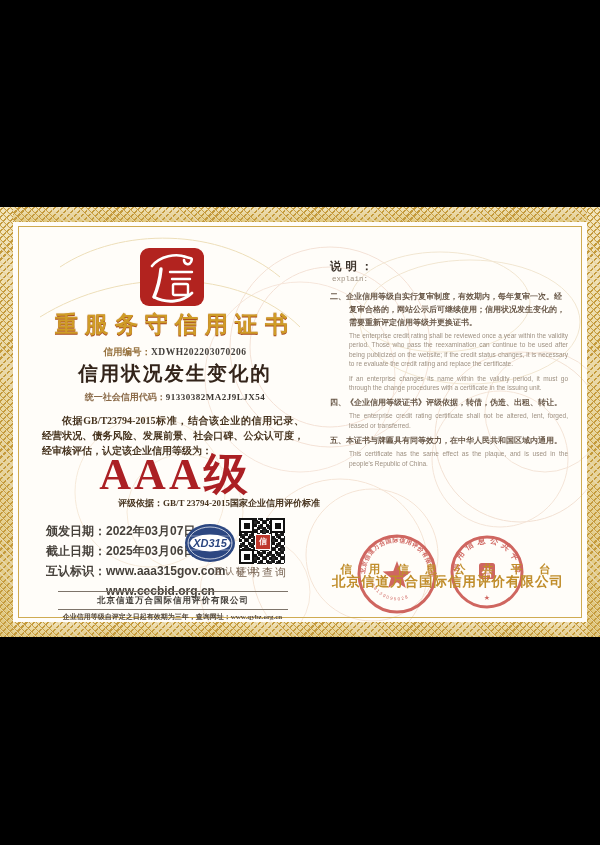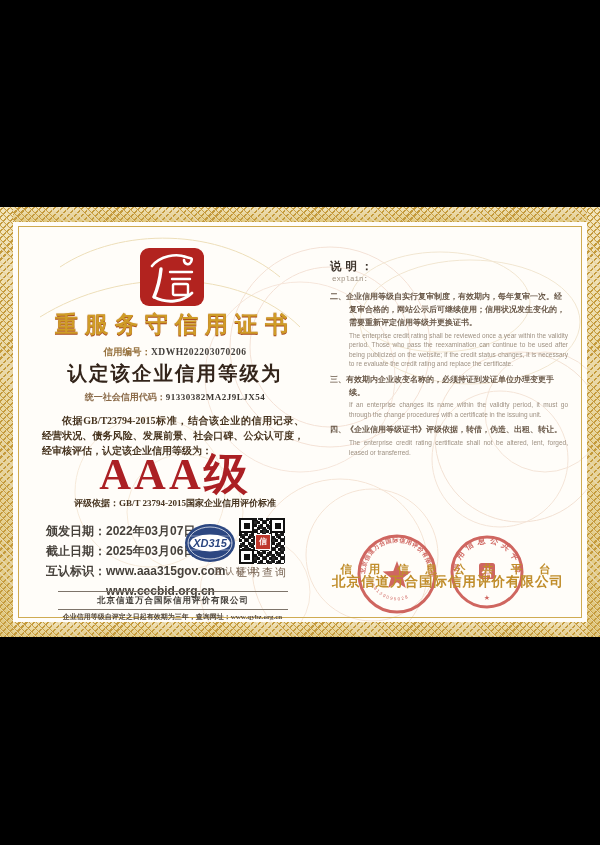--- a/index.html
+++ b/index.html
@@ -27,21 +27,21 @@
   #certno{left:30px;top:139px;width:290px;text-align:center;font-size:9.5px;font-weight:bold;}
   #certno .lab{color:#96713d;} #certno .val{color:#44403c;letter-spacing:.5px;}
   #company{left:15px;top:153px;width:320px;text-align:center;font-size:19.5px;font-weight:bold;
       color:#33241a;letter-spacing:2px;white-space:nowrap;}
   #uscc{left:30px;top:184px;width:290px;text-align:center;font-size:9px;font-weight:bold;}
   #uscc .lab{color:#8a6a48;} #uscc .val{color:#3d3833;letter-spacing:.5px;}
   #intro{left:42px;top:206px;width:262px;font-size:10px;font-weight:bold;line-height:1.5;
       color:#47341f;text-align:justify;text-indent:2em;}
   #grade{left:30px;top:238px;width:290px;text-align:center;font-size:44px;font-weight:bold;
       color:#ab2024;letter-spacing:3px;}
-  #basis{left:30px;top:290px;width:290px;text-align:center;font-size:9px;font-weight:bold;color:#47341f;}
+  #basis{left:30px;top:290px;width:290px;text-align:right;font-size:9px;font-weight:bold;color:#47341f;}
   #meta{left:46px;top:314px;width:200px;font-size:12px;font-weight:bold;color:#46413b;line-height:20px;
       font-family:"Liberation Sans",sans-serif;white-space:nowrap;}
   #meta .site2{padding-left:60px;}
   #badge{left:184px;top:316px;width:52px;height:40px;}
   #badge-label{left:176px;top:358px;width:82px;text-align:right;font-size:9px;color:#776352;letter-spacing:2px;font-family:Liberation Serif, serif;}
   #qr{left:239px;top:311px;width:46px;height:46px;background-image:
       repeating-conic-gradient(rgba(17,17,17,.9) 0% 25%, rgba(255,255,255,0) 0% 50%),
       repeating-conic-gradient(#151515 0% 25%, #fdfdfd 0% 50%);
       background-size:9px 9px,6px 6px;background-position:1px 2px,0 0;}
   .fm{position:absolute;width:11px;height:11px;border:2.5px solid #111;background:#fff;}
@@ -111,21 +111,21 @@
         <path d="M33 32 H51" stroke-width="2.4"></path>
         <rect x="34" y="37" width="15" height="11" rx="1.5" stroke-width="2.4"></rect>
         <path d="M15 50 C28 57 44 55 53 46" stroke-width="2.8"></path>
       </g>
     </svg>
 
     <div id="title" class="abs">重服务守信用证书</div>
     <div id="certno" class="abs">
       <span class="lab">信用编号：</span><span class="val">XDWH202203070206</span>
     </div>
-    <div id="company" class="abs">认定该企业信用等级为</div>
+    <div id="company" class="abs">信用状况发生变化的</div>
     <div id="uscc" class="abs">
       <span class="lab">统一社会信用代码：</span><span class="val">91330382MA2J9LJX54</span>
     </div>
     <div id="intro" class="abs">依据GB/T23794-2015标准，结合该企业的信用记录、经营状况、债务风险、发展前景、社会口碑、公众认可度，经审核评估，认定该企业信用等级为：</div>
     <div id="grade" class="abs">AAA级</div>
     <div id="basis" class="abs">评级依据：GB/T 23794-2015国家企业信用评价标准</div>
 
     <div id="meta" class="abs">
       <div><span>颁发日期：</span><span>2022年03月07日</span></div>
       <div><span>截止日期：</span><span>2025年03月06日</span></div>
@@ -155,26 +155,29 @@
 
     <div id="notes" class="abs">
       <div id="notes-heading">说明：</div>
       <div id="notes-explain">explain:</div>
       <div id="notes-list">
           <div class="note-item">
             <div class="note-zh">二、企业信用等级自实行复审制度，有效期内，每年复审一次。经复审合格的，网站公示后可继续使用；信用状况发生变化的，需要重新评定信用等级并更换证书。</div>
             <div class="note-en">The enterprise credit rating shall be reviewed once a year within the validity period. Those who pass the reexamination can continue to be used after being publicized on the website; if the credit status changes, it is necessary to re evaluate the credit rating and replace the certificate.</div>
           </div>
           <div class="note-item">
-            <div class="note-zh">三、有效期内企业改变名称的，必须持证到发证单位办理变更手续。</div>
             <div class="note-en">If an enterprise changes its name within the validity period, it must go through the change procedures with a certificate in the issuing unit.</div>
           </div>
           <div class="note-item">
             <div class="note-zh">四、《企业信用等级证书》评级依据，转借，伪造、出租、转让。</div>
             <div class="note-en">The enterprise credit rating certificate shall not be altered, lent, forged, leased or transferred.</div>
+          </div>
+          <div class="note-item">
+            <div class="note-zh">五、本证书与牌匾具有同等效力，在中华人民共和国区域内通用。</div>
+            <div class="note-en">This certificate has the same effect as the plaque, and is used in the people's Republic of China.</div>
           </div>
         </div>
     </div>
 
     <svg id="seal-left" class="seal" width="82" height="82" viewBox="0 0 82 82">
       <defs>
         <path id="sl-ring" d="M9 41 A32 32 0 1 1 9 41.01"></path>
         <path id="sl-bot" d="M14 48 A28.5 28.5 0 0 0 68 48"></path>
       </defs>
       <circle cx="41" cy="41" r="38" fill="none" stroke="#c5453f" stroke-width="3"></circle>

